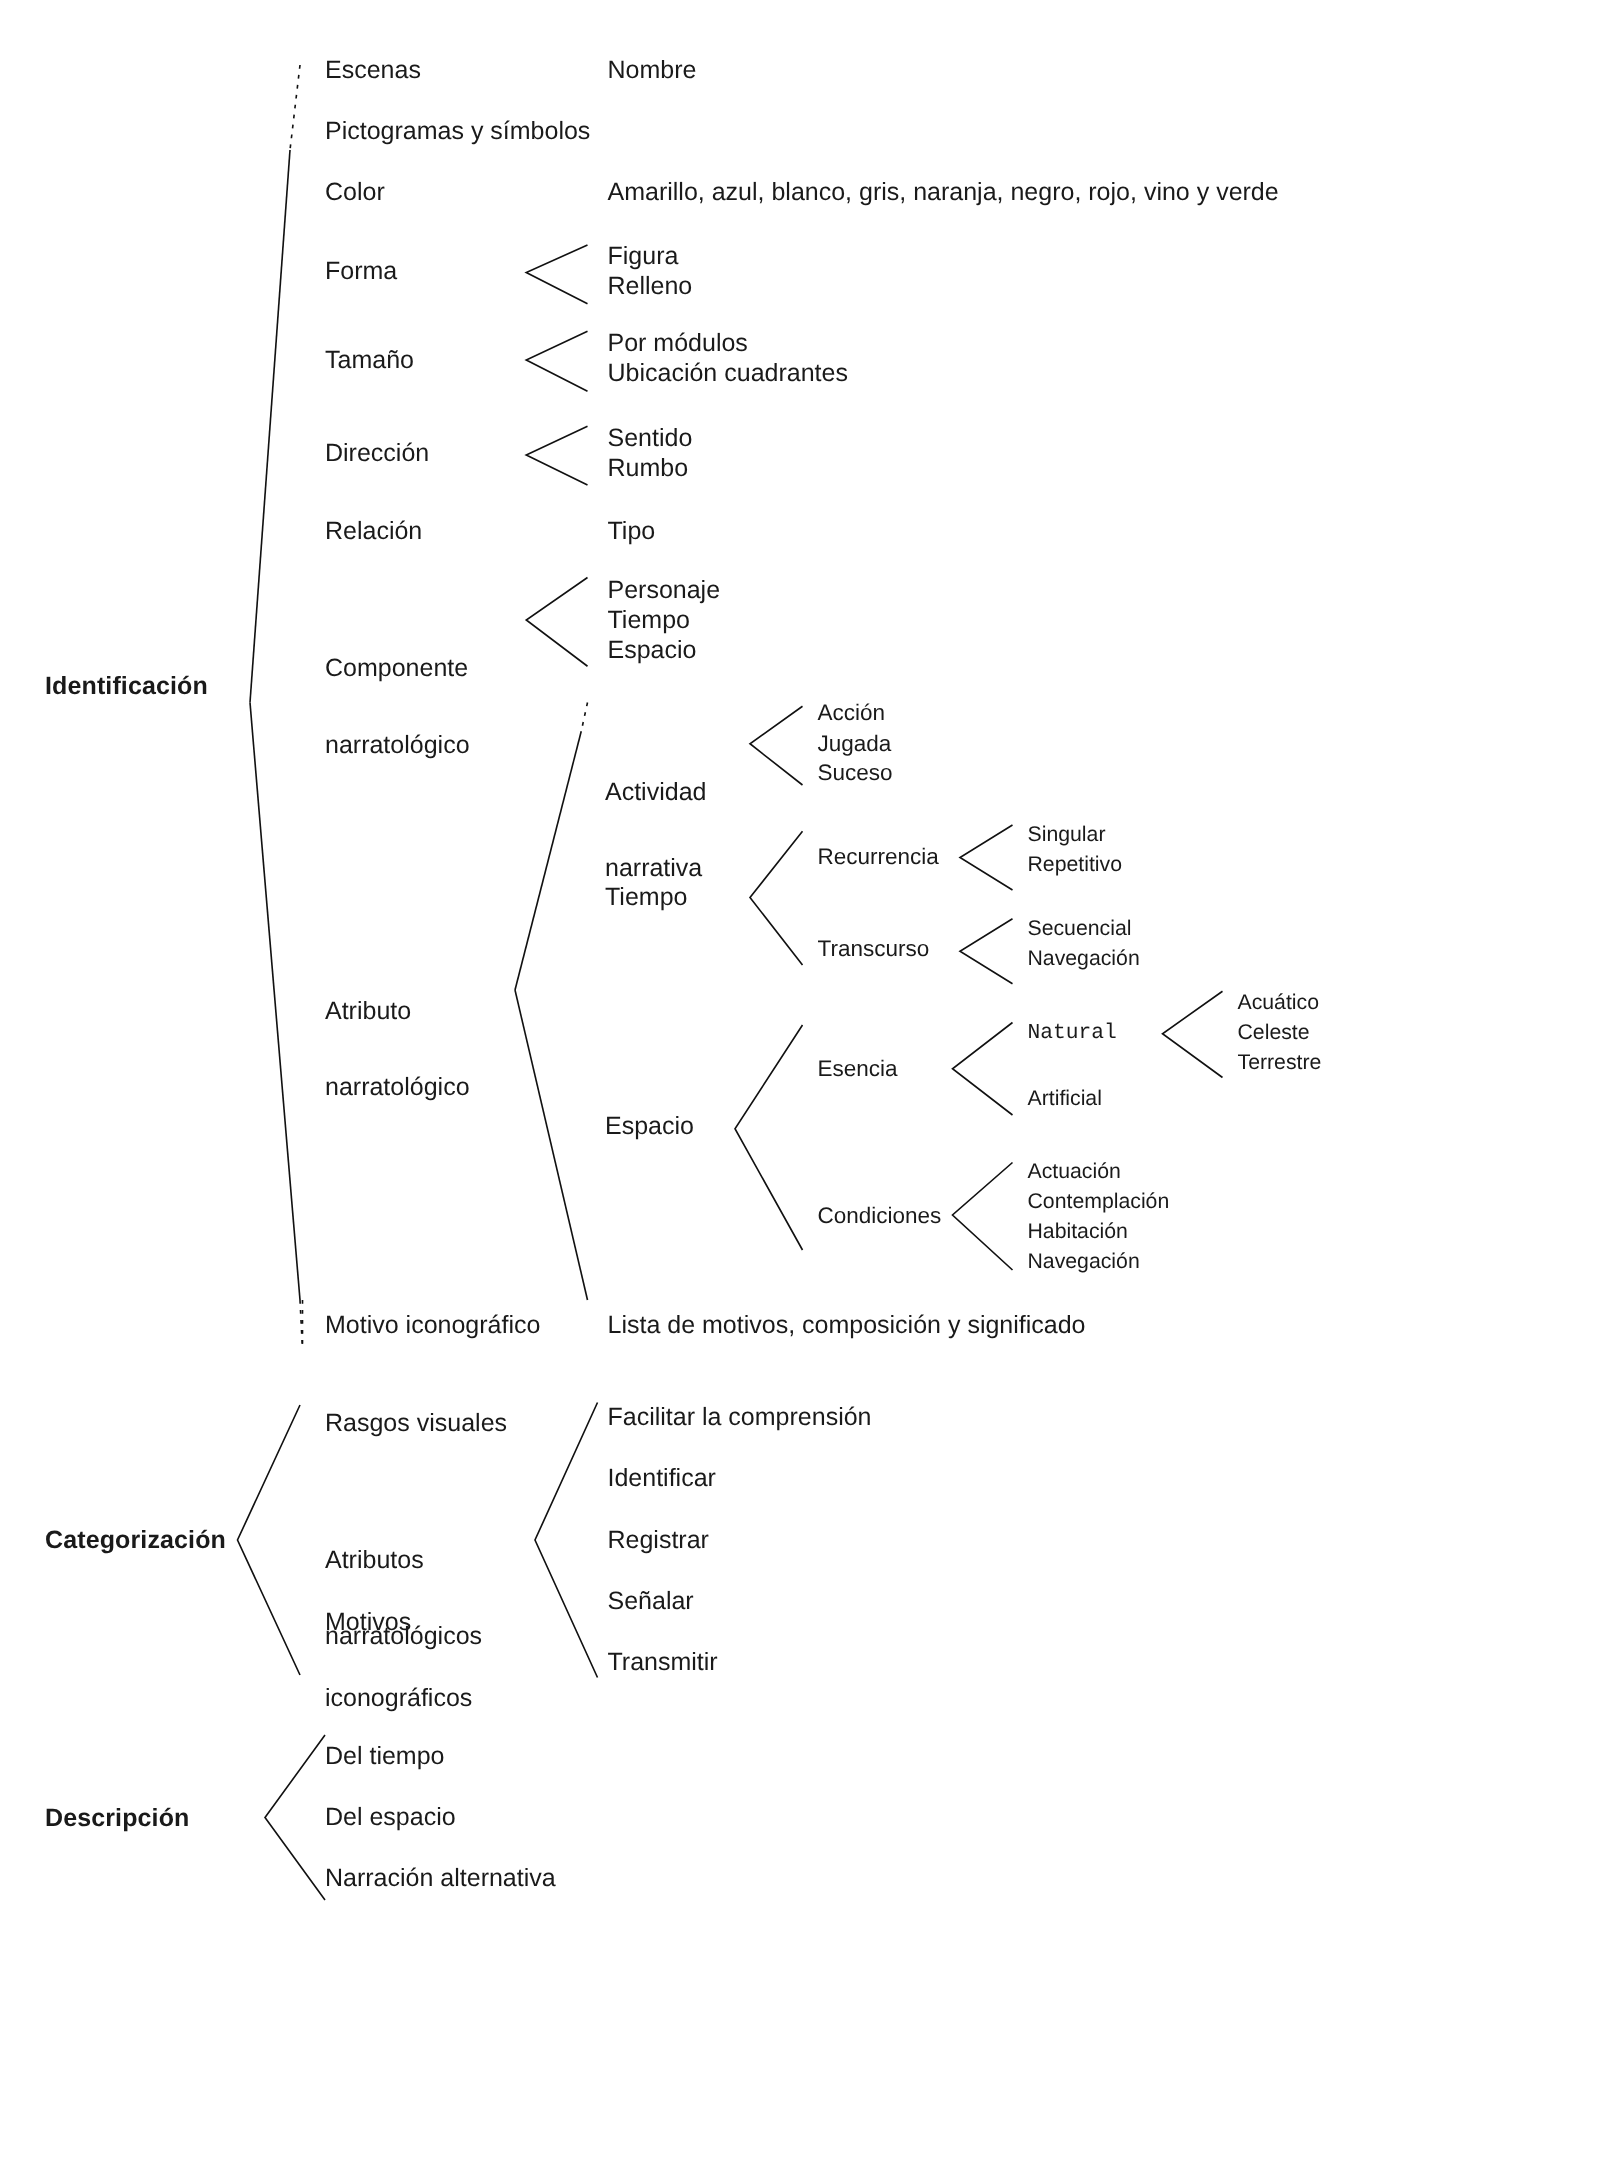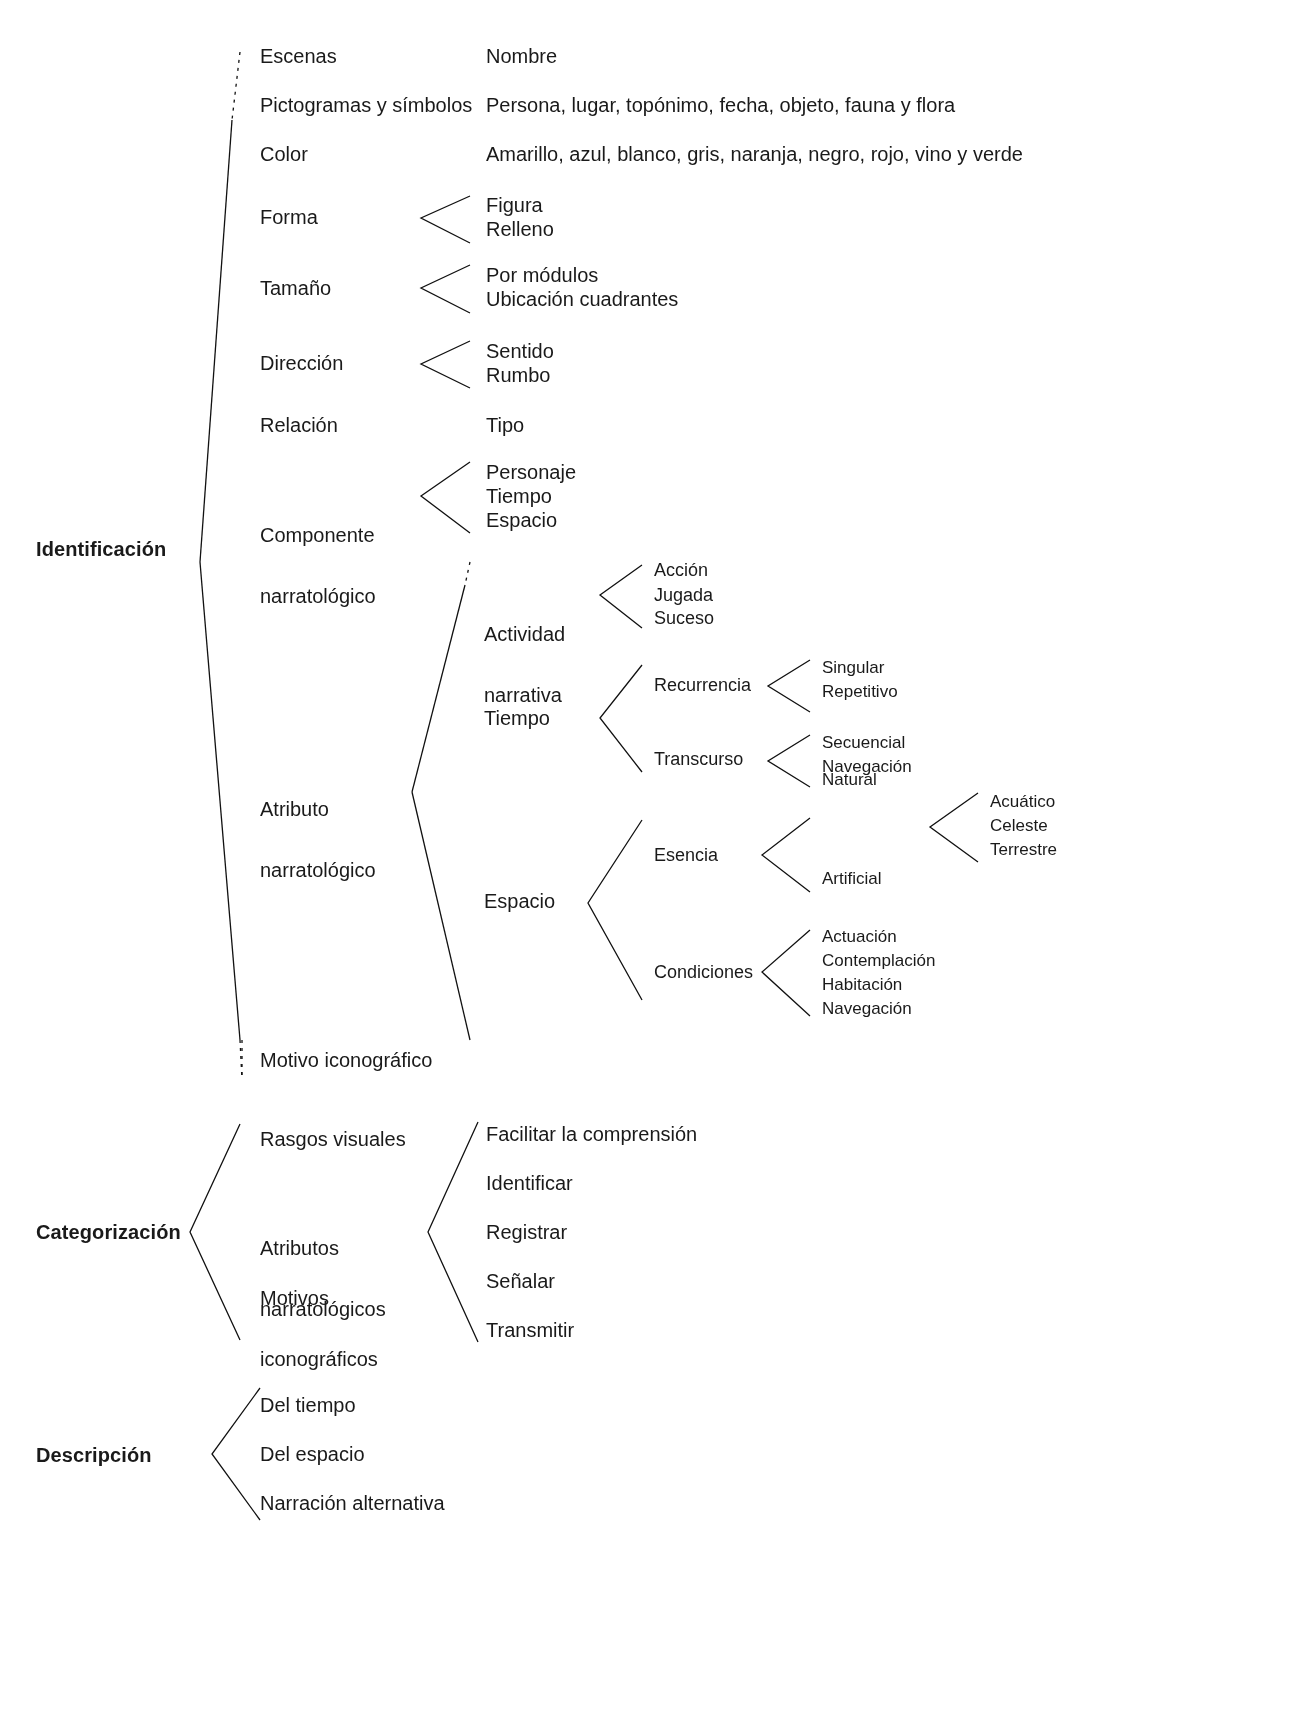--- a/index.html
+++ b/index.html
@@ -66,21 +66,20 @@
 
     </g>
   </svg>
 
   <div class="nd root-label" style="left:36px;top:538px;">Identificación</div>
 
   <div class="nd lvl1" style="left:260px;top:45px;">Escenas</div>
   <div class="nd lvl1" style="left:486px;top:45px;">Nombre</div>
 
   <div class="nd lvl1" style="left:260px;top:94px;">Pictogramas y símbolos</div>
-  <div class="nd lvl1" style="left:486px;top:94px;">Persona, lugar, topónimo, fecha, objeto, fauna y flora</div>
 
   <div class="nd lvl1" style="left:260px;top:143px;">Color</div>
   <div class="nd lvl1" style="left:486px;top:143px;">Amarillo, azul, blanco, gris, naranja, negro, rojo, vino y verde</div>
 
   <div class="nd lvl1" style="left:260px;top:206px;">Forma</div>
   <div class="nd lvl1" style="left:486px;top:194px;">Figura</div>
   <div class="nd lvl1" style="left:486px;top:218px;">Relleno</div>
 
   <div class="nd lvl1" style="left:260px;top:277px;">Tamaño</div>
   <div class="nd lvl1" style="left:486px;top:264px;">Por módulos</div>
@@ -120,34 +119,35 @@
   <div class="nd lvl4" style="left:822px;top:658px;">Singular</div>
   <div class="nd lvl4" style="left:822px;top:682px;">Repetitivo</div>
 
   <div class="nd lvl3" style="left:654px;top:749px;">Transcurso</div>
   <div class="nd lvl4" style="left:822px;top:733px;">Secuencial</div>
   <div class="nd lvl4" style="left:822px;top:757px;">Navegación</div>
 
   <div class="nd lvl2" style="left:484px;top:890px;">Espacio</div>
 
   <div class="nd lvl3" style="left:654px;top:845px;">Esencia</div>
-  <div class="nd lvl4" style="left:822px;top:770px;">Natural</div>
+  <div class="nd lvl4" style="left:822px;top:817px;font-family:Liberation Mono, monospace;">Natural</div>
   <div class="nd lvl4" style="left:822px;top:869px;">Artificial</div>
 
   <div class="nd lvl5" style="left:990px;top:792px;">Acuático</div>
   <div class="nd lvl5" style="left:990px;top:816px;">Celeste</div>
   <div class="nd lvl5" style="left:990px;top:840px;">Terrestre</div>
 
   <div class="nd lvl3" style="left:654px;top:962px;">Condiciones</div>
   <div class="nd lvl4" style="left:822px;top:927px;">Actuación</div>
   <div class="nd lvl4" style="left:822px;top:951px;">Contemplación</div>
   <div class="nd lvl4" style="left:822px;top:975px;">Habitación</div>
   <div class="nd lvl4" style="left:822px;top:999px;">Navegación</div>
 
   <div class="nd lvl1" style="left:260px;top:1049px;">Motivo iconográfico</div>
+  <div class="nd lvl1" style="left:486px;top:1049px;">Lista de motivos, composición y significado</div>
 
   <div class="nd root-label" style="left:36px;top:1221px;">Categorización</div>
 
   <div class="nd lvl1" style="left:260px;top:1128px;">Rasgos visuales</div>
 
   <div class="nd lvl1 tight" style="left:260px;top:1247px;">
     <div>Motivos</div>
     <div>iconográficos</div>
   </div>
 

